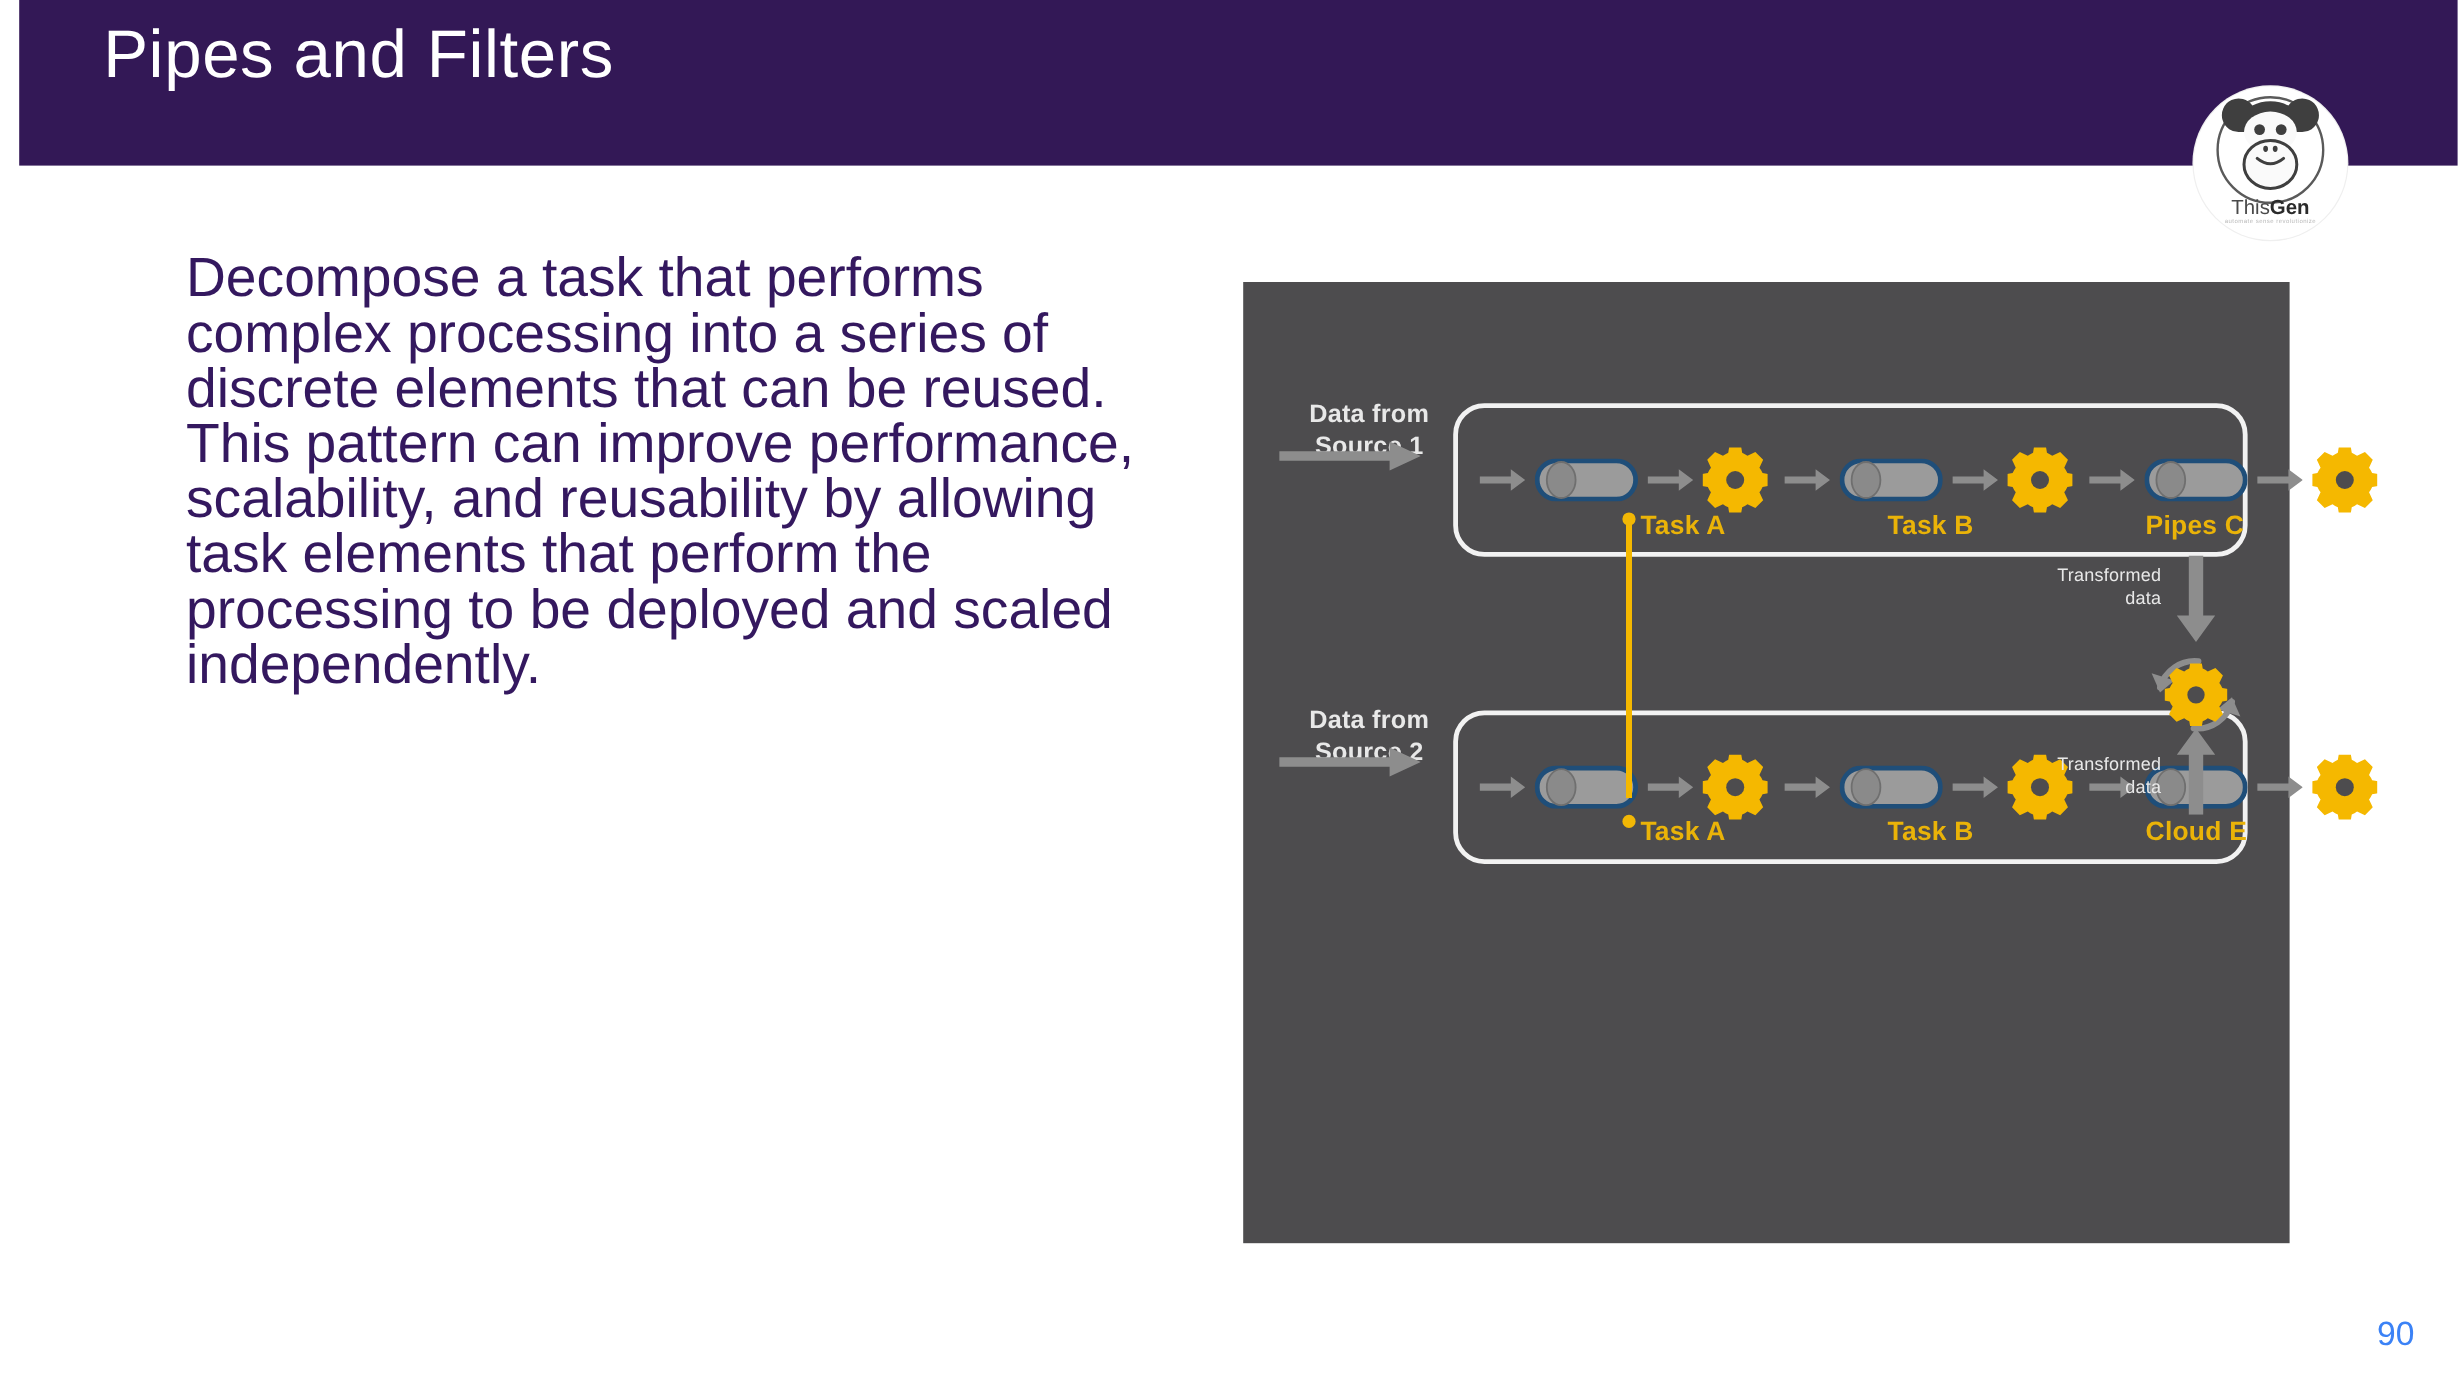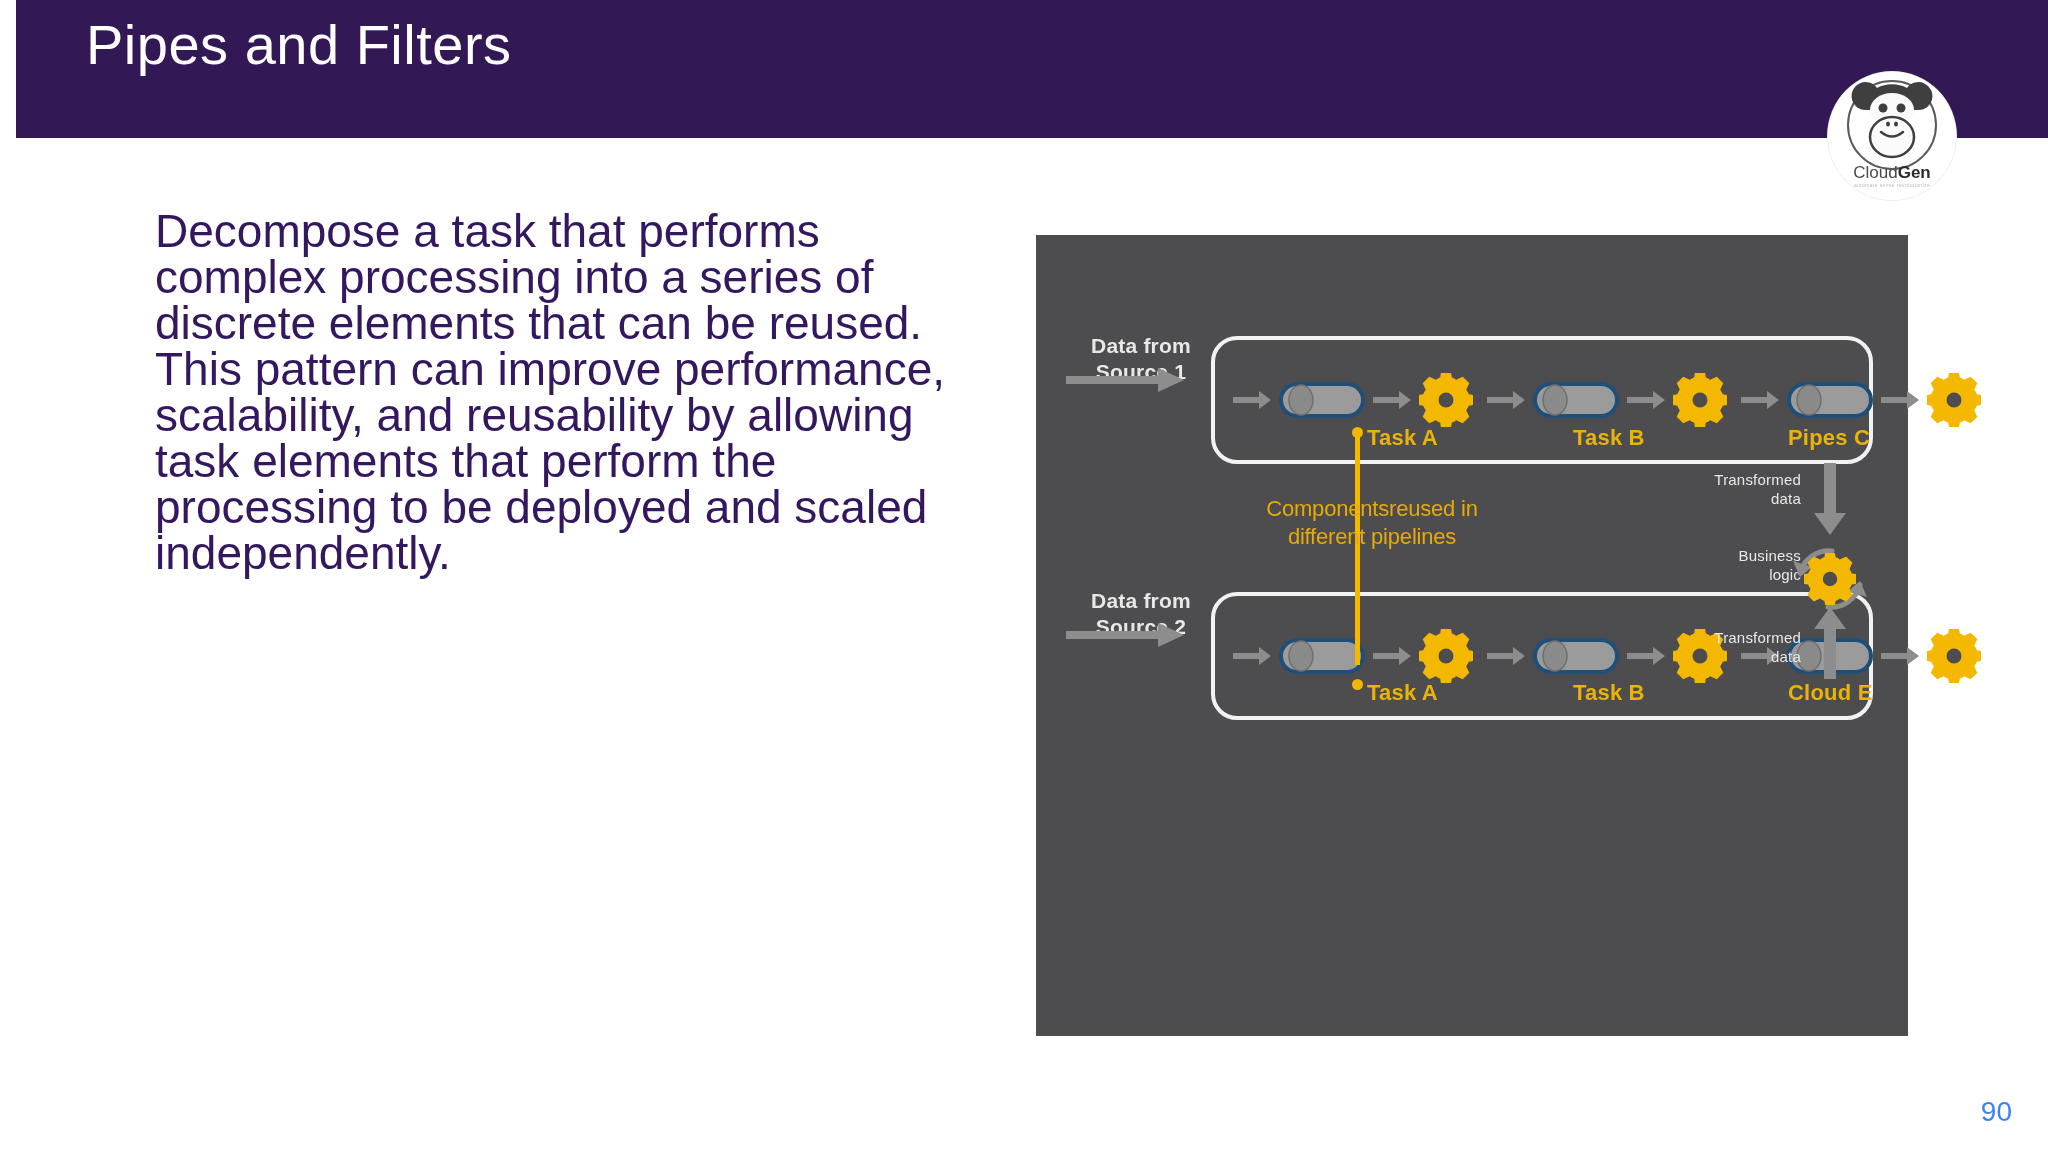--- a/index.html
+++ b/index.html
@@ -204,21 +204,21 @@
   <svg class="logo-face" viewBox="0 0 90 90">
     <path d="M20 30 a14 14 0 1 1 10 -22 a26 20 0 0 1 30 0 a14 14 0 1 1 10 22 z" fill="#3f3f3f"></path>
     <ellipse cx="45" cy="30" rx="22" ry="17" fill="#fafafa"></ellipse>
     <circle cx="36" cy="28" r="4.5" fill="#3f3f3f"></circle>
     <circle cx="54" cy="28" r="4.5" fill="#3f3f3f"></circle>
     <ellipse cx="45" cy="57" rx="22" ry="20" fill="#fafafa" stroke="#3f3f3f" stroke-width="2.5"></ellipse>
     <ellipse cx="41" cy="44" rx="2" ry="2.6" fill="#3f3f3f"></ellipse>
     <ellipse cx="49" cy="44" rx="2" ry="2.6" fill="#3f3f3f"></ellipse>
     <path d="M34 52 q11 9 22 0" stroke="#3f3f3f" stroke-width="2.5" fill="none" stroke-linecap="round"></path>
   </svg>
-  <div class="logo-text"><span>Cloud</span><b>Gen</b></div>
+  <div class="logo-text"><span>This</span><b>Gen</b></div>
   <div class="logo-tag">automate  sense  revolutionize</div>
 </div>
 
 <div class="body-text">Decompose a task that performs complex processing into a series of discrete elements that can be reused. This pattern can improve performance, scalability, and reusability by allowing task elements that perform the processing to be deployed and scaled independently.</div>
 
 <div class="page-number">90</div>
 
 <div class="diagram">
 
   <div class="src-label" style="left:30px; top:80px;">
@@ -359,37 +359,29 @@
     </div>
   </div>
 
   <div class="task-label" style="left:331px; top:445px;">Task A</div>
   <div class="task-label" style="left:537px; top:445px;">Task B</div>
   <div class="task-label" style="left:752px; top:445px;">Cloud E</div>
 
   <div class="reuse-line" style="left:319px; top:197px; height:233px;"></div>
   <div class="reuse-dot" style="left:316px; top:192px;"></div>
   <div class="reuse-dot" style="left:316px; top:444px;"></div>
-  <div class="reuse-text" style="left:186px; top:260px;">
-    <div>Componentsreused in</div>
-    <div>different pipelines</div>
-  </div>
 
   <div class="flow-label" style="left:585px; top:236px;">
     <div>Transformed</div>
     <div>data</div>
   </div>
   <svg class="vert-arrow" style="left:777px; top:228px;" viewBox="0 0 34 74">
     <path d="M11 0 L23 0 L23 50 L33 50 L17 72 L1 50 L11 50 Z" fill="#8d8d8d"></path>
   </svg>
 
-  <div class="flow-label" style="left:585px; top:312px;">
-    <div>Business</div>
-    <div>logic</div>
-  </div>
   <svg class="biz-circ" style="left:746px; top:296px;" viewBox="0 0 96 96">
     <path d="M18 42 a30 30 0 0 1 32 -22" stroke="#8d8d8d" stroke-width="5" fill="none" stroke-linecap="round"></path>
     <path d="M11 30 L18 46 L30 36 Z" fill="#8d8d8d"></path>
     <path d="M78 54 a30 30 0 0 1 -32 22" stroke="#8d8d8d" stroke-width="5" fill="none" stroke-linecap="round"></path>
     <path d="M85 66 L78 50 L66 60 Z" fill="#8d8d8d"></path>
   </svg>
   <svg class="biz-gear" style="left:768px; top:318px;" viewBox="0 0 54 54">
     <path fill="#f5b800" d="M31.6 2 h-9.2 l-1.2 7.2 a19 19 0 0 0 -4.4 2.6 l-6.6 -3.1 l-6.5 6.5 l3.1 6.6 a19 19 0 0 0 -2.6 4.4 L-3 27.4 v9.2 l7.2 1.2 a19 19 0 0 0 2.6 4.4 l-3.1 6.6 l6.5 6.5 l6.6 -3.1 a19 19 0 0 0 4.4 2.6 L22.4 62 h9.2 l1.2 -7.2 a19 19 0 0 0 4.4 -2.6 l6.6 3.1 l6.5 -6.5 l-3.1 -6.6 a19 19 0 0 0 2.6 -4.4 L57 36.6 v-9.2 l-7.2 -1.2 a19 19 0 0 0 -2.6 -4.4 l3.1 -6.6 l-6.5 -6.5 l-6.6 3.1 a19 19 0 0 0 -4.4 -2.6 z" transform="translate(0,-5)"></path>
     <circle cx="27" cy="27" r="7.5" fill="#4d4c4e"></circle>
   </svg>

